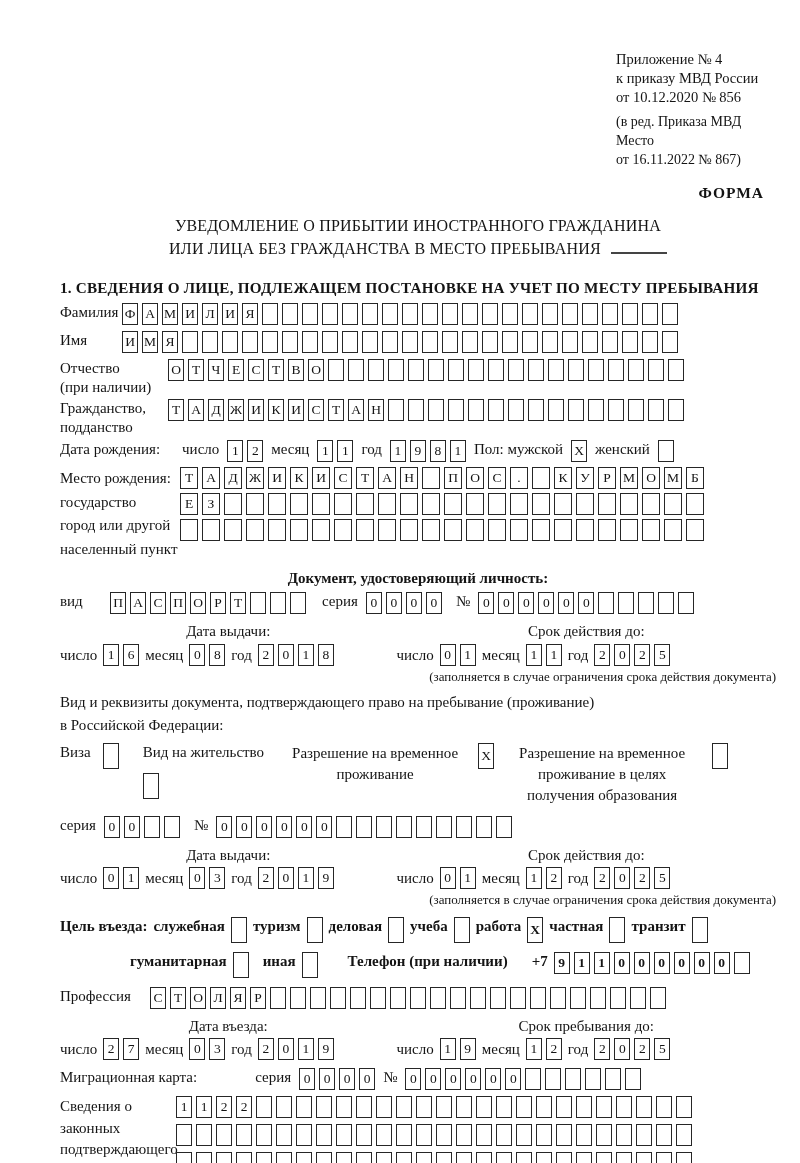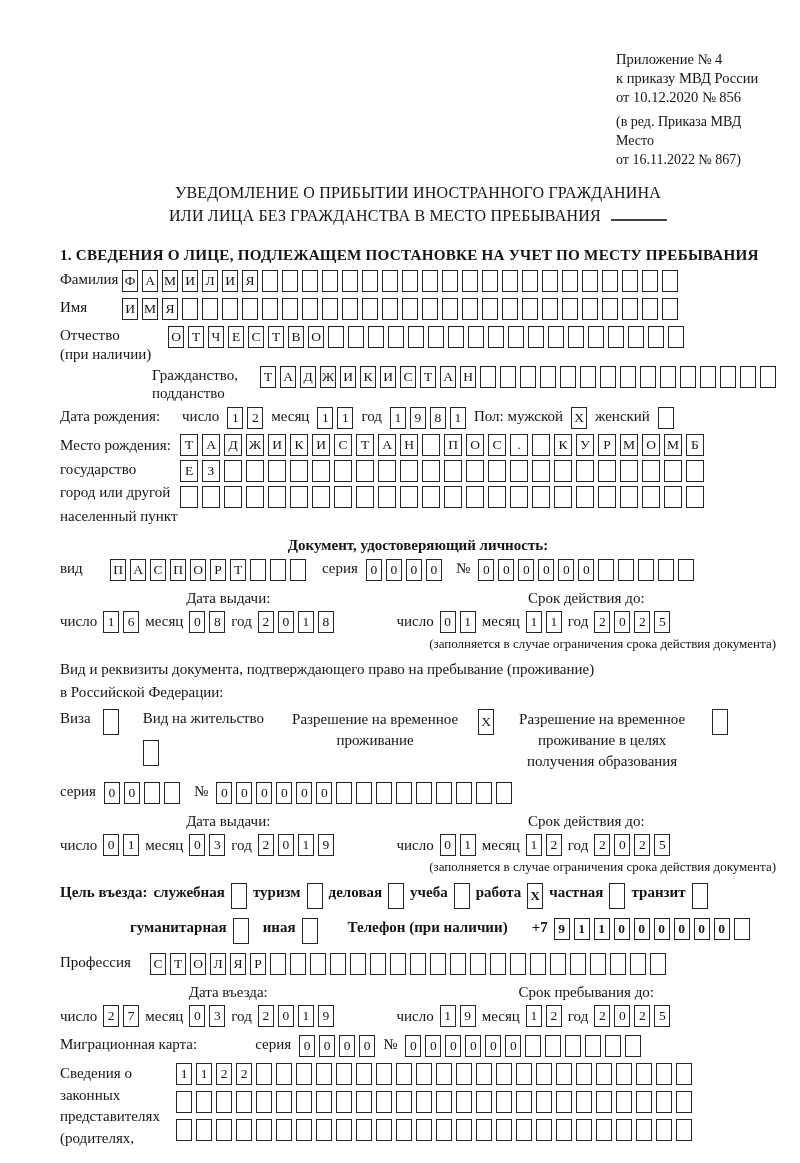--- a/index.html
+++ b/index.html
@@ -62,20 +62,21 @@
 
   <div class="annex-block">
     <div>Приложение № 4</div>
     <div>к приказу МВД России</div>
     <div>от 10.12.2020 № 856</div>
   </div>
   <div class="amend-block">
     <div>(в ред. Приказа МВД Место</div>
     <div>от 16.11.2022 № 867)</div>
   </div>
+  <div class="form-word">ФОРМА</div>
 
   <div class="title">
     <div>УВЕДОМЛЕНИЕ О ПРИБЫТИИ ИНОСТРАННОГО ГРАЖДАНИНА</div>
     <div><span>ИЛИ ЛИЦА БЕЗ ГРАЖДАНСТВА В МЕСТО ПРЕБЫВАНИЯ</span><span class="title-underline"></span></div>
   </div>
 
   <div class="sec1">1. СВЕДЕНИЯ О ЛИЦЕ, ПОДЛЕЖАЩЕМ ПОСТАНОВКЕ НА УЧЕТ ПО МЕСТУ ПРЕБЫВАНИЯ</div>
 
   <div class="frow">
     <span class="lbl" style="width:62px;">Фамилия</span>
@@ -173,21 +174,21 @@
         <span class="box"></span>
         <span class="box"></span>
         <span class="box"></span>
         <span class="box"></span>
         <span class="box"></span>
         <span class="box"></span>
         <span class="box"></span>
       </span>
   </div>
 
-  <div class="frow-top" style="margin-top:2px;justify-content:flex-end;">
+  <div class="frow-top" style="margin-top:2px;">
     <span class="label-col" style="width:108px;">
       <span>Гражданство,</span>
       <span>подданство</span>
     </span>
     <span class="boxrow">
         <span class="box">Т</span>
         <span class="box">А</span>
         <span class="box">Д</span>
         <span class="box">Ж</span>
         <span class="box">И</span>
@@ -687,21 +688,21 @@
         <span class="box"></span>
         <span class="box"></span>
         <span class="box"></span>
       </span>
   </div>
 
   <div class="frow-top" style="margin-top:6px;">
     <span class="label-col" style="width:116px; line-height:21.5px;">
       <span>Сведения о</span>
       <span>законных</span>
-      <span>представителях</span>
+      <span>подтверждающего</span>
       <span>(родителях,</span>
 
     </span>
     <span style="display:flex; flex-direction:column; gap:6px;">
       <span class="boxrow">
           <span class="box">1</span>
           <span class="box">1</span>
           <span class="box">2</span>
           <span class="box">2</span>
           <span class="box"></span>

